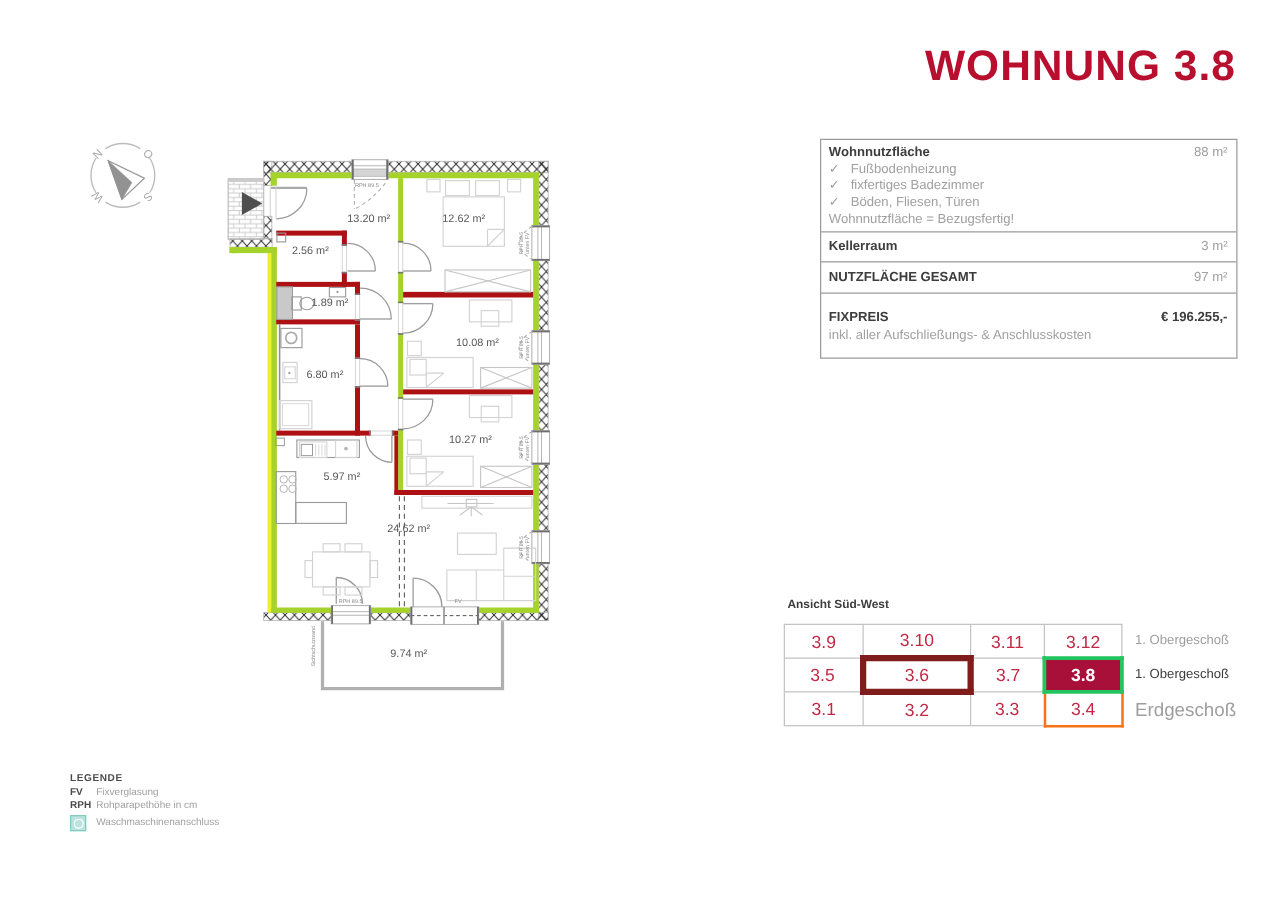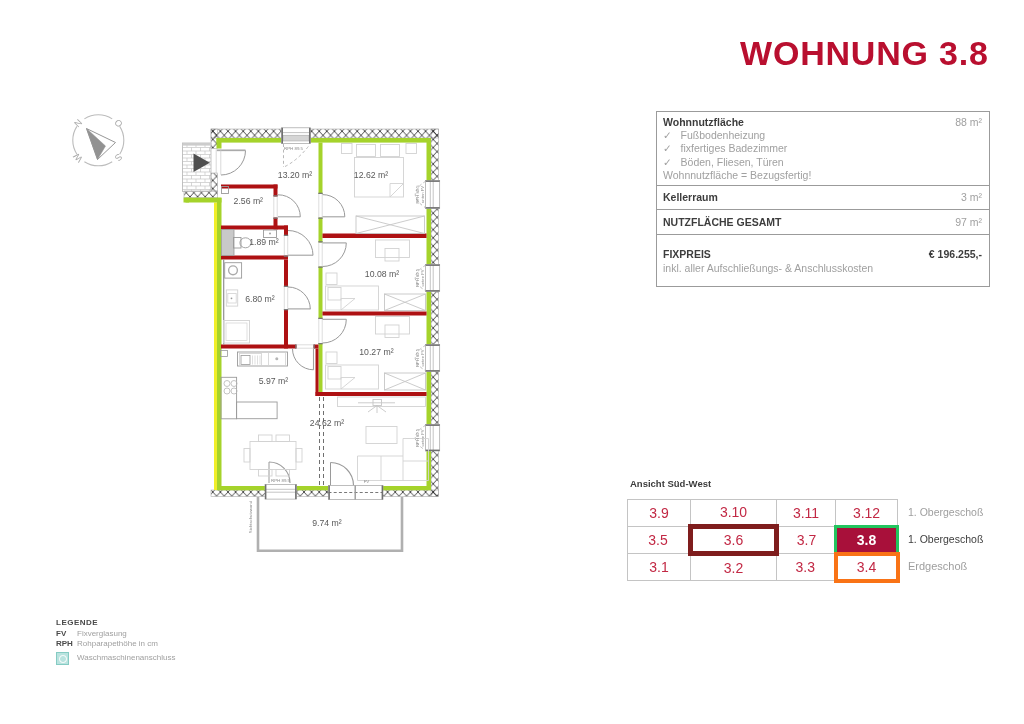--- a/index.html
+++ b/index.html
@@ -427,29 +427,29 @@
 <tr>
   <td style="border:1px solid #c4c4c4;height:24px;">3.5</td>
   <td style="border:5px solid #7f1d1d;">3.6</td>
   <td style="border:1px solid #c4c4c4;">3.7</td>
   <td style="border:3px solid #22c55e;background:#a8103a;color:#fff;font-weight:bold;">3.8</td>
 </tr>
 <tr>
   <td style="border:1px solid #c4c4c4;height:24px;">3.1</td>
   <td style="border:1px solid #c4c4c4;">3.2</td>
   <td style="border:1px solid #c4c4c4;">3.3</td>
-  <td style="border:4px solid #f97316;">3.4</td>
+  <td style="border:2px solid #f97316;">3.4</td>
 </tr>
 </tbody>
     </table>
 </div>
 
 <div class="abs" style="left:908px;top:506px;font-size:10.5px;color:#9e9e9e;">1. Obergeschoß</div>
 <div class="abs" style="left:908px;top:533px;font-size:10.5px;color:#3d3d3d;">1. Obergeschoß</div>
-<div class="abs" style="left:908px;top:560px;font-size:11px;color:#9e9e9e;">Erdgeschoß</div>
+<div class="abs" style="left:908px;top:560px;font-size:15px;color:#9e9e9e;">Erdgeschoß</div>
 
 <div class="abs" style="left:56px;top:619px;font-size:8px;line-height:8px;color:#a0a0a0;">
   <div class="bold" style="color:#4a4a4a;letter-spacing:0.5px;">LEGENDE</div>
   <div style="margin-top:3px;"><span class="bold" style="color:#4a4a4a;display:inline-block;width:21px;">FV</span>Fixverglasung</div>
   <div style="margin-top:2px;"><span class="bold" style="color:#4a4a4a;display:inline-block;width:21px;">RPH</span>Rohparapethöhe in cm</div>
   <div style="margin-top:2px;display:flex;align-items:center;">
 
     <span style="display:inline-block;width:11px;height:11px;background:#b9e3df;border:1px solid #85cbc3;margin-right:8px;margin-top:2px;position:relative;">
         <span style="position:absolute;left:2px;top:2px;width:5.5px;height:5.5px;border:1.2px solid #fff;border-radius:50%;"></span>
       </span>

